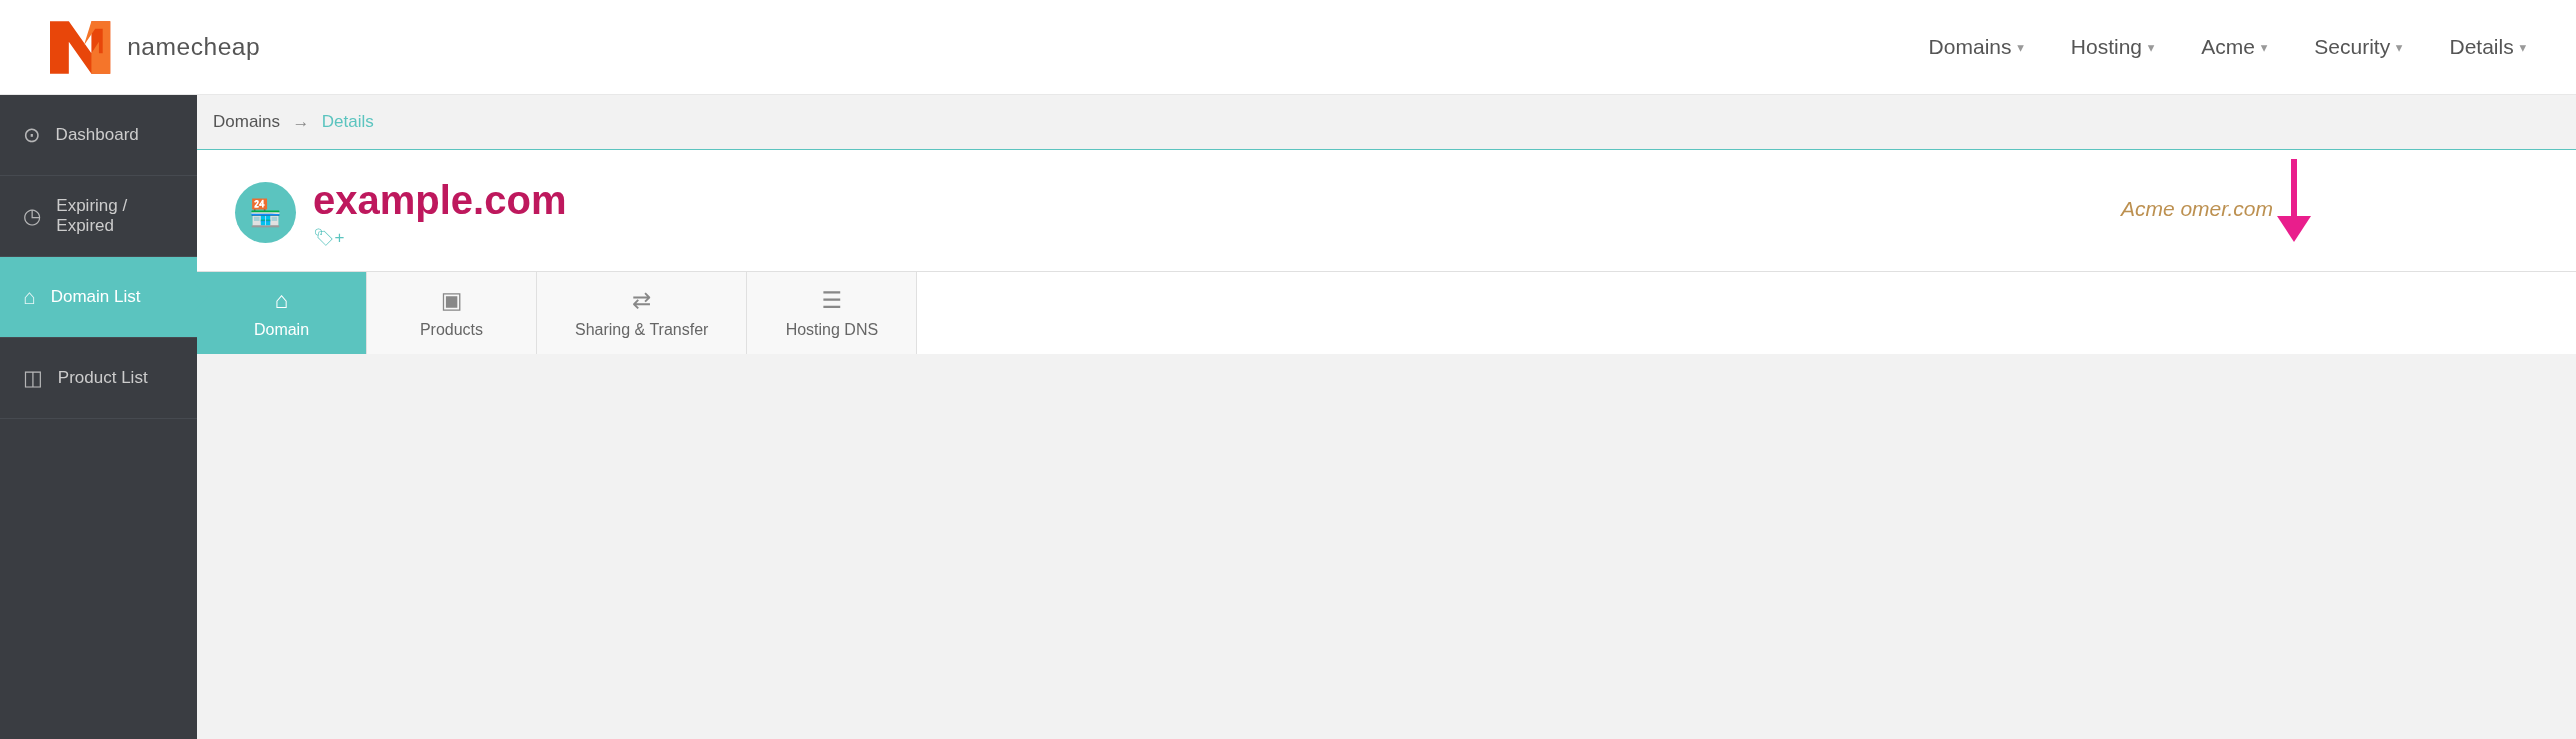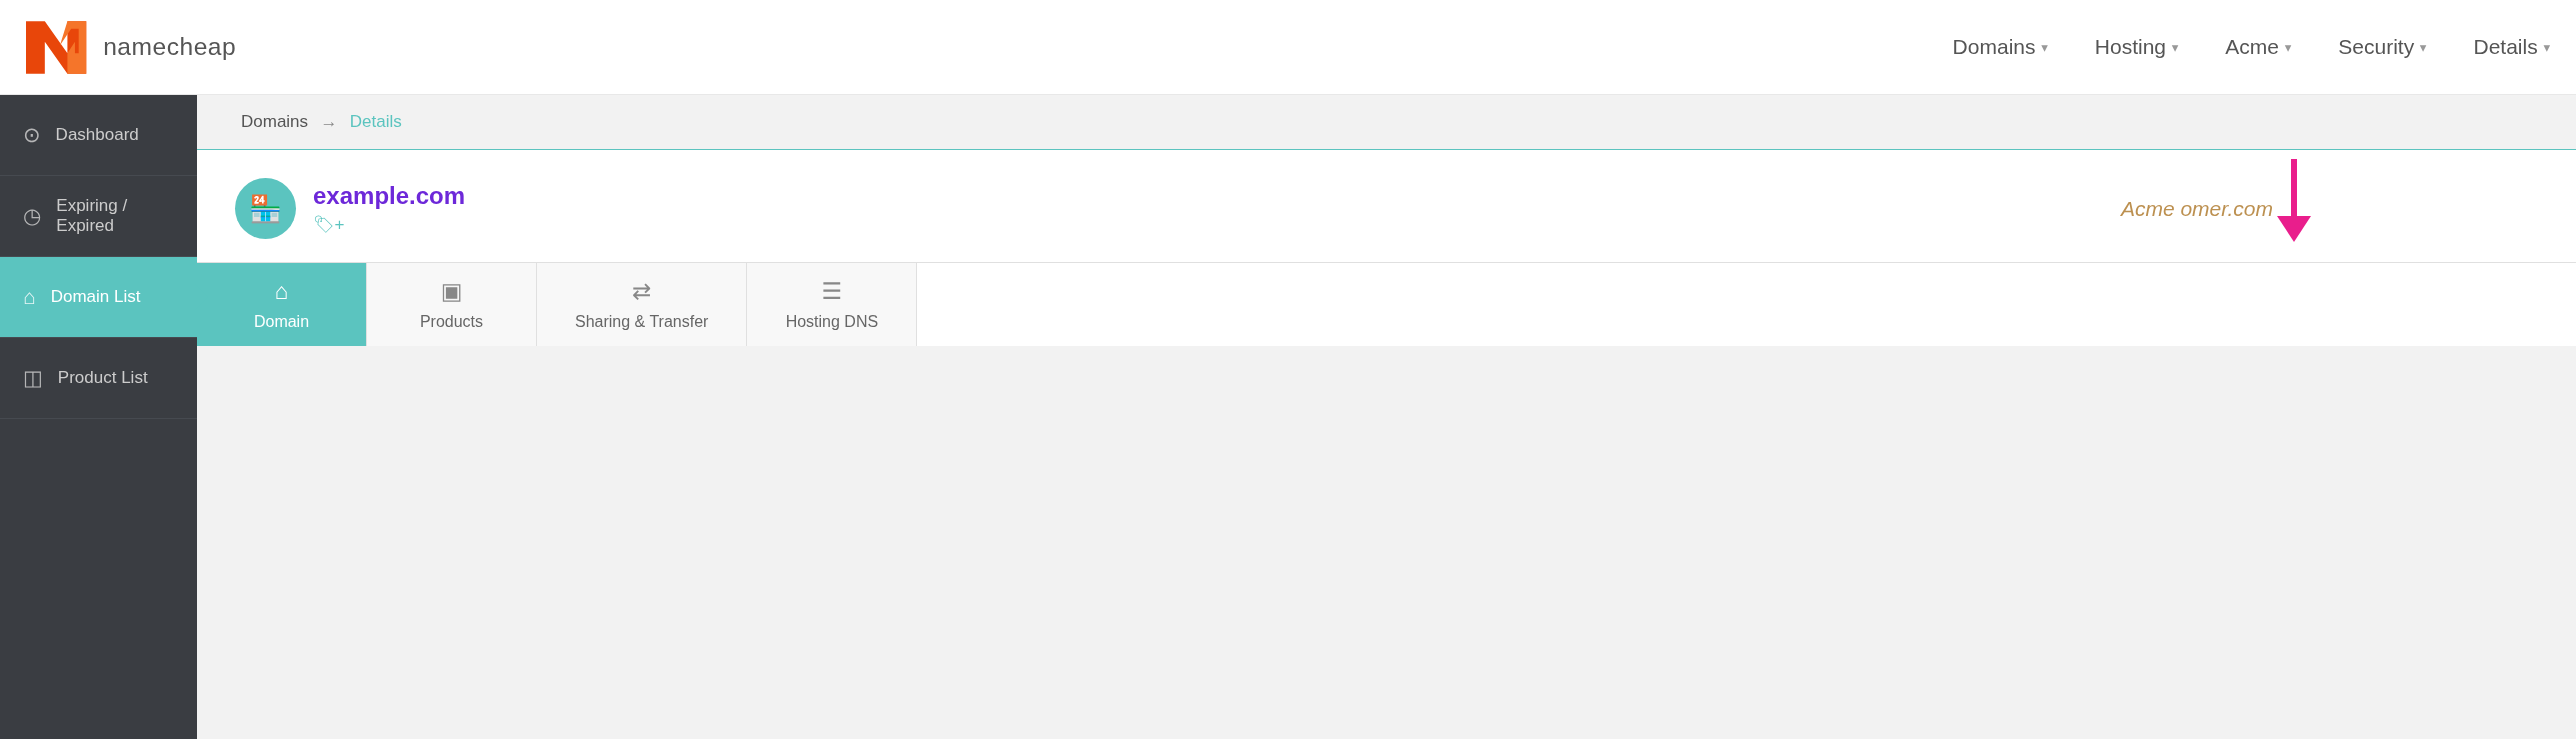--- a/index.html
+++ b/index.html
@@ -3,21 +3,21 @@
   <meta charset="utf-8">
   <style>
     * { box-sizing: border-box; margin: 0; padding: 0; }
     body { font-family: 'Helvetica Neue', Arial, sans-serif; background: #fff; }
 
     
     .top-nav {
       display: flex;
       align-items: center;
       justify-content: space-between;
-      padding: 0 26px;
+      padding: 0 50px;
       height: 95px;
       background: #fff;
       border-bottom: 0.9px solid #e8e8e8;
     }
     .logo-area {
       display: flex;
       align-items: center;
       gap: 13.2px;
     }
     .logo-icon {
@@ -101,21 +101,21 @@
     
     .content-area {
       flex: 1;
       background: #f2f2f2;
       overflow-y: auto;
     }
 
     
     .breadcrumb-bar {
       background: #f2f2f2;
-      padding: 17px 44px;
+      padding: 17px 16px;
       border-bottom: 1.9px solid #5bc4bf;
       font-size: 17px;
     }
     .breadcrumb-domains {
       color: #555;
       font-weight: 500;
     }
     .breadcrumb-arrow {
       color: #888;
       margin: 0 7.6px;
@@ -150,23 +150,23 @@
     .domain-avatar-icon {
       font-size: 26.5px;
       color: #fff;
     }
     .domain-name-block {
       display: flex;
       flex-direction: column;
       gap: 3.8px;
     }
     .domain-name-text {
-      font-size: 24px;
+      font-size: 40px;
       font-weight: 700;
-      color: #6d28d9;
+      color: #be185d;
     }
     .domain-tag-icon {
       color: #5bc4bf;
       font-size: 17px;
       cursor: pointer;
     }
 
     
     .arrow-annotation {
       position: absolute;

